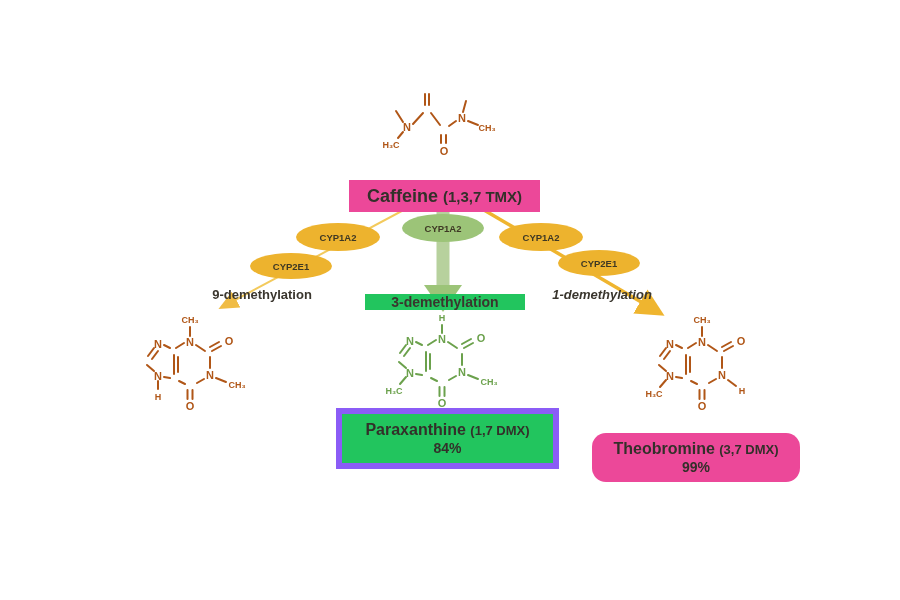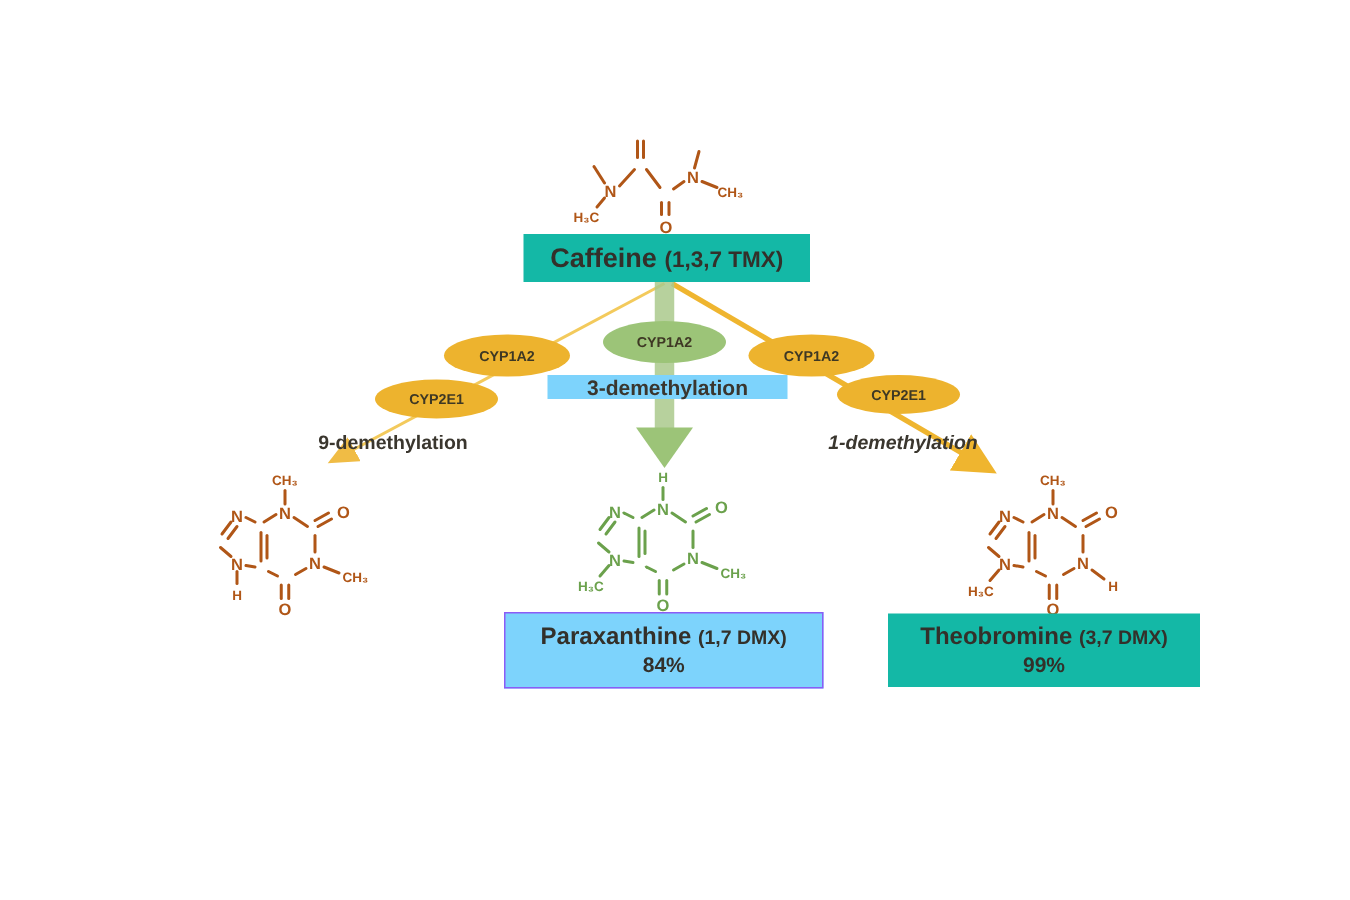--- a/index.html
+++ b/index.html
@@ -3,31 +3,31 @@
 <meta charset="utf-8">
 <style>
   html,body{margin:0;padding:0;background:#fff;}
   #canvas{position:relative;width:900px;height:600px;background:#ffffff;overflow:hidden;
           font-family:"Liberation Sans", sans-serif;color:#33302a;}
   .abs{position:absolute;}
   svg{display:block;}
   
   .chem-box{position:absolute;display:flex;flex-direction:column;align-items:center;justify-content:center;
             text-align:center;line-height:1.25;}
-  .box-gold{background:#14b8a6;}
-  .box-green{background:#7dd3fc;border:1px solid #8b5cf6;}
+  .box-gold{background:#ec4899;margin-top:24px;}
+  .box-green{background:#22c55e;border:6px solid #8b5cf6;}
   .box-title{font-weight:bold;font-size:16px;color:#33302a;white-space:nowrap;}
   .box-title .detail{font-size:13px;letter-spacing:0;}
   .box-pct{font-weight:bold;font-size:14px;color:#33302a;}
   #caffeine-box{left:349px;top:156px;width:191px;height:32px;}
   #caffeine-box .box-title{font-size:18px;}
   #caffeine-box .detail{font-size:15px;}
   
   .path-label{position:absolute;width:160px;text-align:center;font-weight:bold;font-size:13px;color:#3a362e;}
-  #label-center{background:#7dd3fc;font-size:14px;}
+  #label-center{background:#22c55e;font-size:14px;margin-top:44px;}
   
   .atom{font-family:"Liberation Sans", sans-serif;font-weight:bold;font-size:11px;text-anchor:middle;}
   .sub{font-family:"Liberation Sans", sans-serif;font-weight:bold;font-size:9px;text-anchor:middle;}
   .enz{font-family:"Liberation Sans", sans-serif;font-weight:bold;font-size:9.5px;text-anchor:middle;fill:#3e3824;}
 </style>
 </head>
 <body>
 
 <div id="canvas">
 
@@ -211,21 +211,21 @@
 
 
   <div class="chem-box box-green" style="left:336px;top:408px;width:211px;height:49px;">
     <div class="box-title">
       <span>Paraxanthine</span>
       <span class="detail">(1,7 DMX)</span>
     </div>
     <div class="box-pct">84%</div>
   </div>
 
-  <div class="chem-box box-gold" style="left:592px;top:409px;width:208px;height:49px;">
+  <div class="chem-box box-gold" style="left:592px;top:409px;width:208px;height:49px;border-radius:14px;">
     <div class="box-title">
       <span>Theobromine</span>
       <span class="detail">(3,7 DMX)</span>
     </div>
     <div class="box-pct">99%</div>
   </div>
 
 </div>
 
 </body></html>

